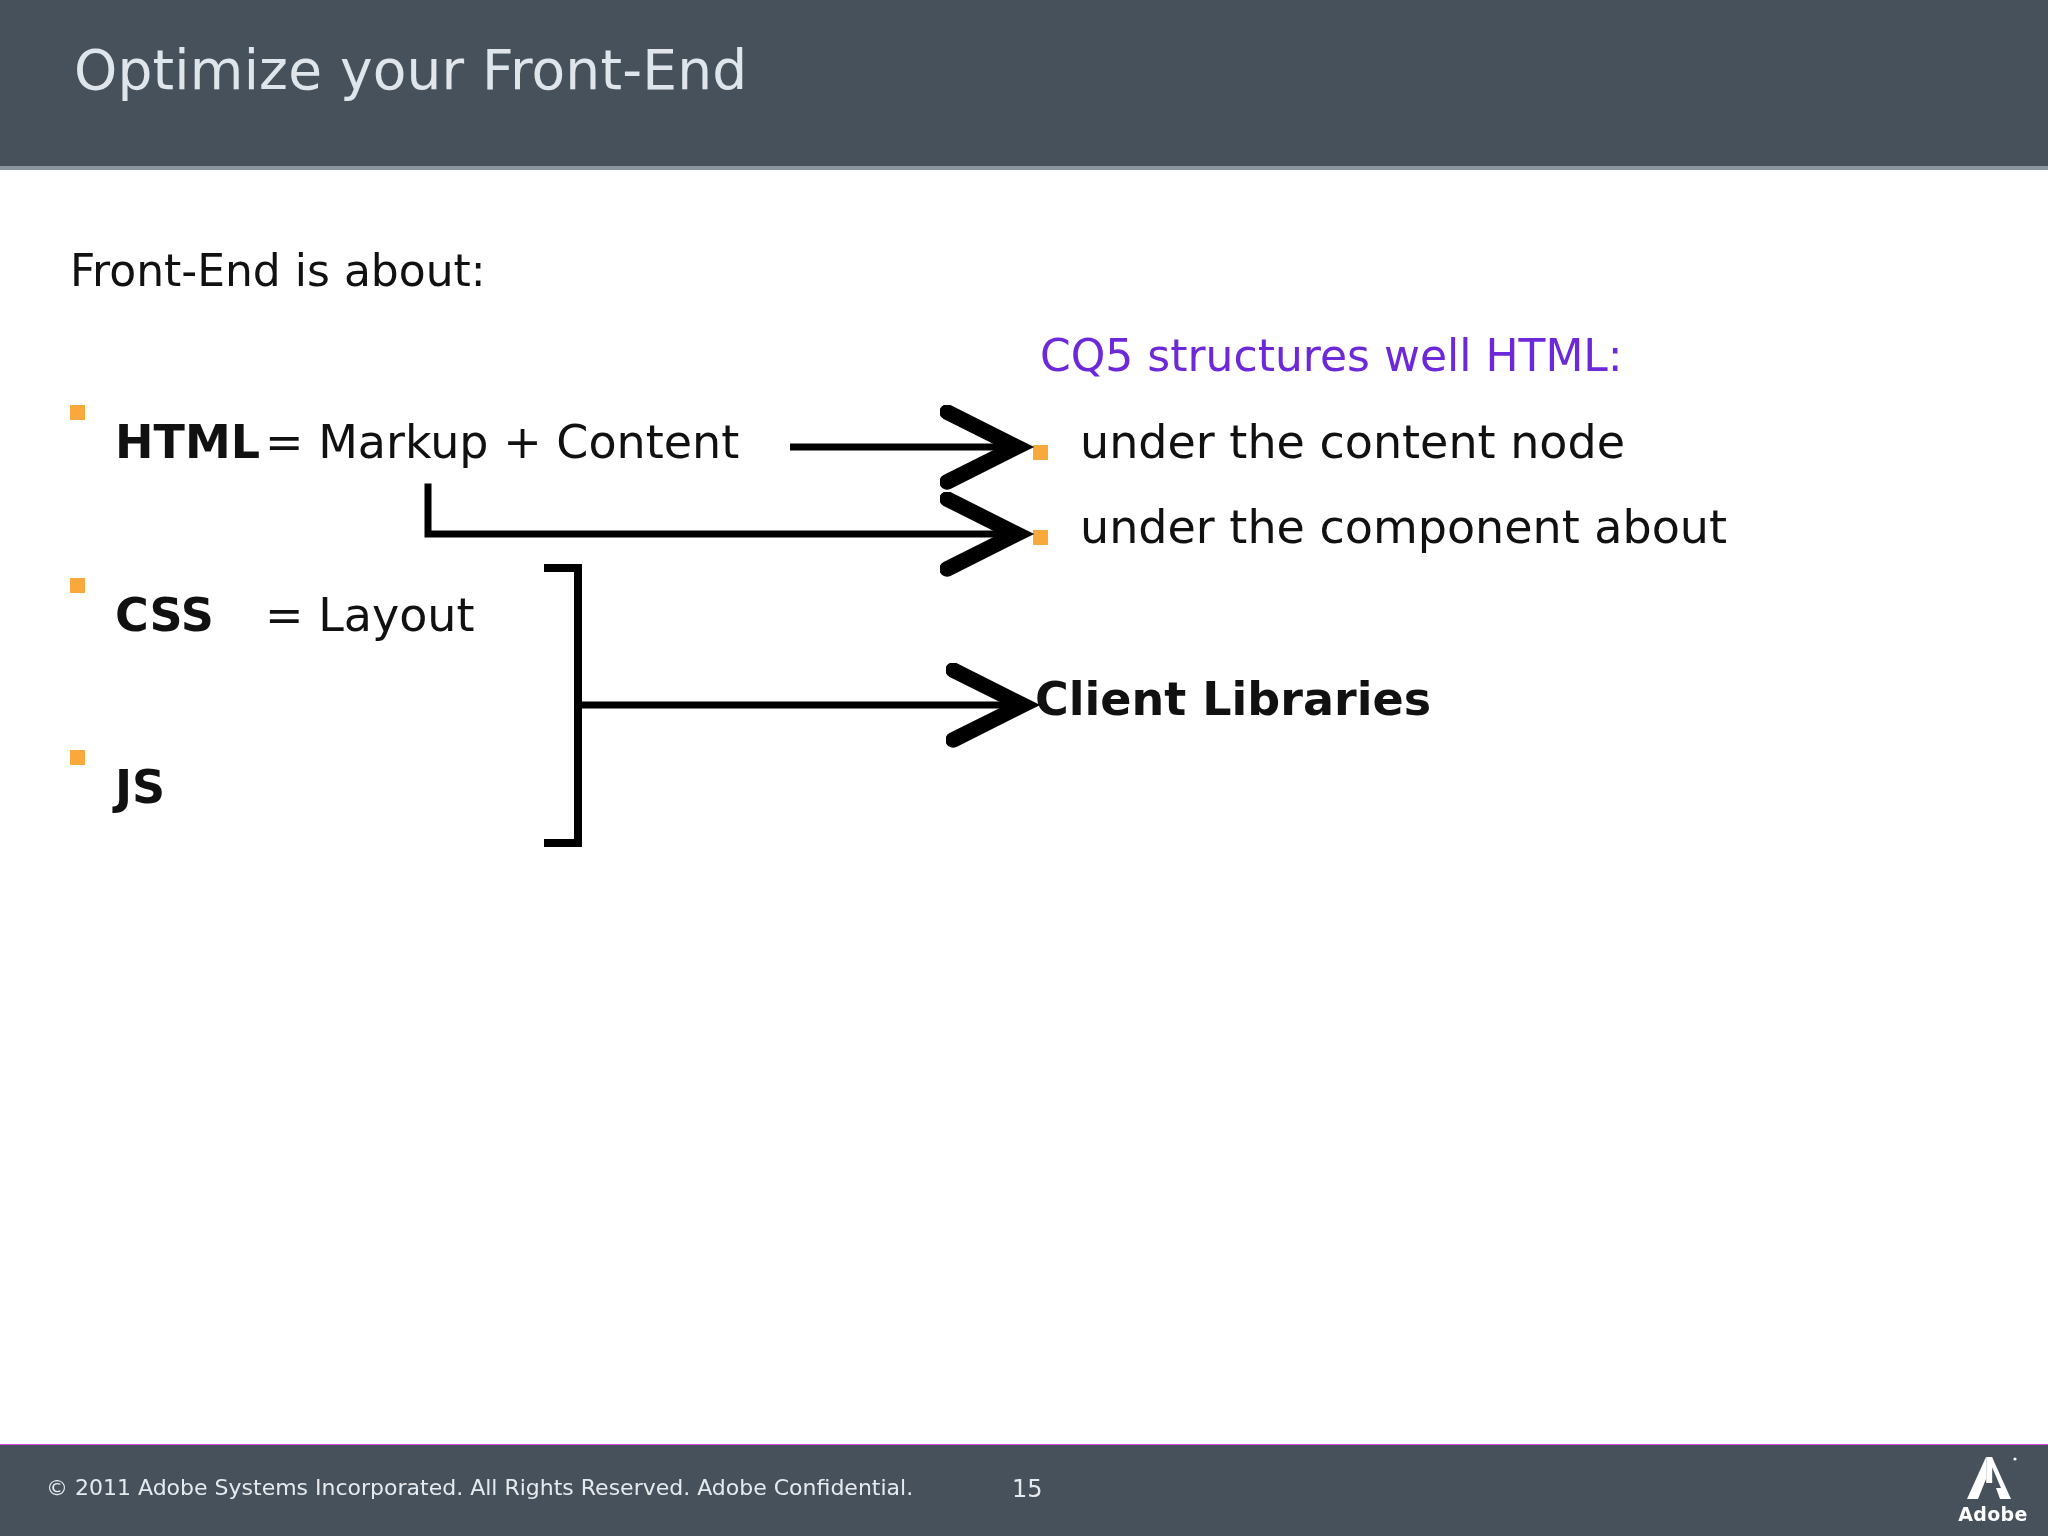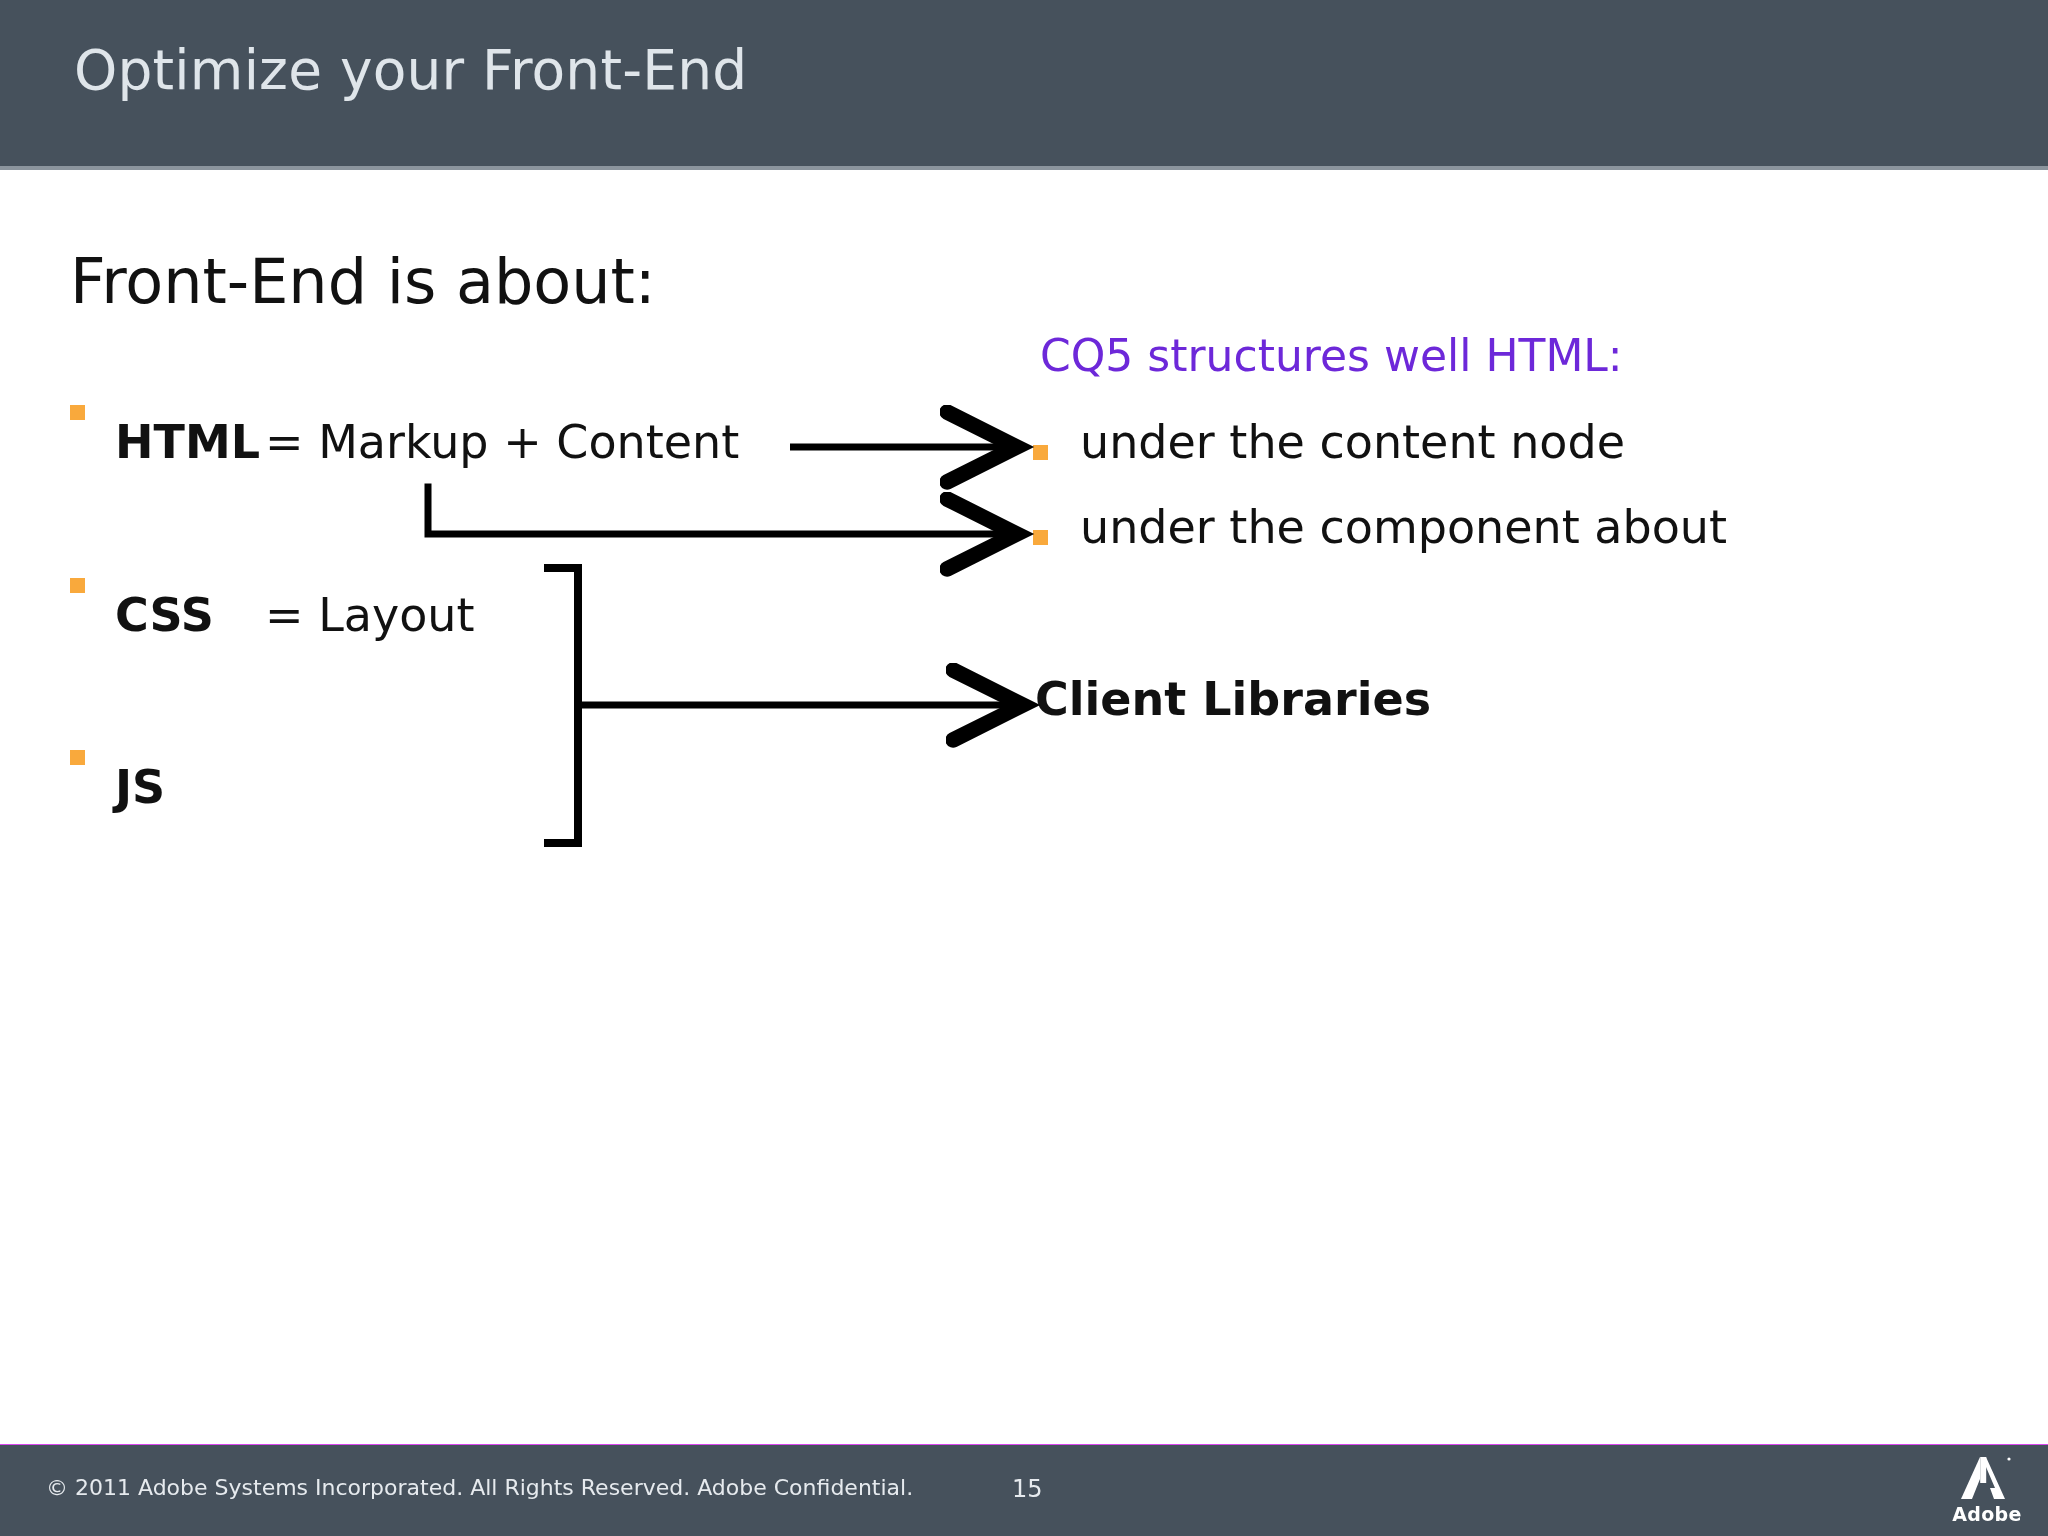--- a/index.html
+++ b/index.html
@@ -38,21 +38,21 @@
     color: #dfe5ea;
     letter-spacing: 0.2px;
     white-space: nowrap;
   }
 
   
   .intro {
     position: absolute;
     left: 70px;
     top: 245px;
-    font-size: 62px;
+    font-size: 44px;
     color: #111111;
     white-space: nowrap;
   }
 
   .row {
     position: absolute;
     display: flex;
     align-items: flex-start;
     white-space: nowrap;
   }
@@ -152,21 +152,21 @@
   }
   .footer-page {
     position: absolute;
     left: 1012px;
     top: 30px;
     font-size: 24px;
     color: #e6eaee;
   }
   .adobe-logo {
     position: absolute;
-    right: 18px;
+    right: 12px;
     top: 10px;
     width: 86px;
     height: 74px;
     text-align: center;
   }
   .adobe-wordmark {
     font-size: 19px;
     font-weight: 700;
     color: #ffffff;
     letter-spacing: 0.3px;

